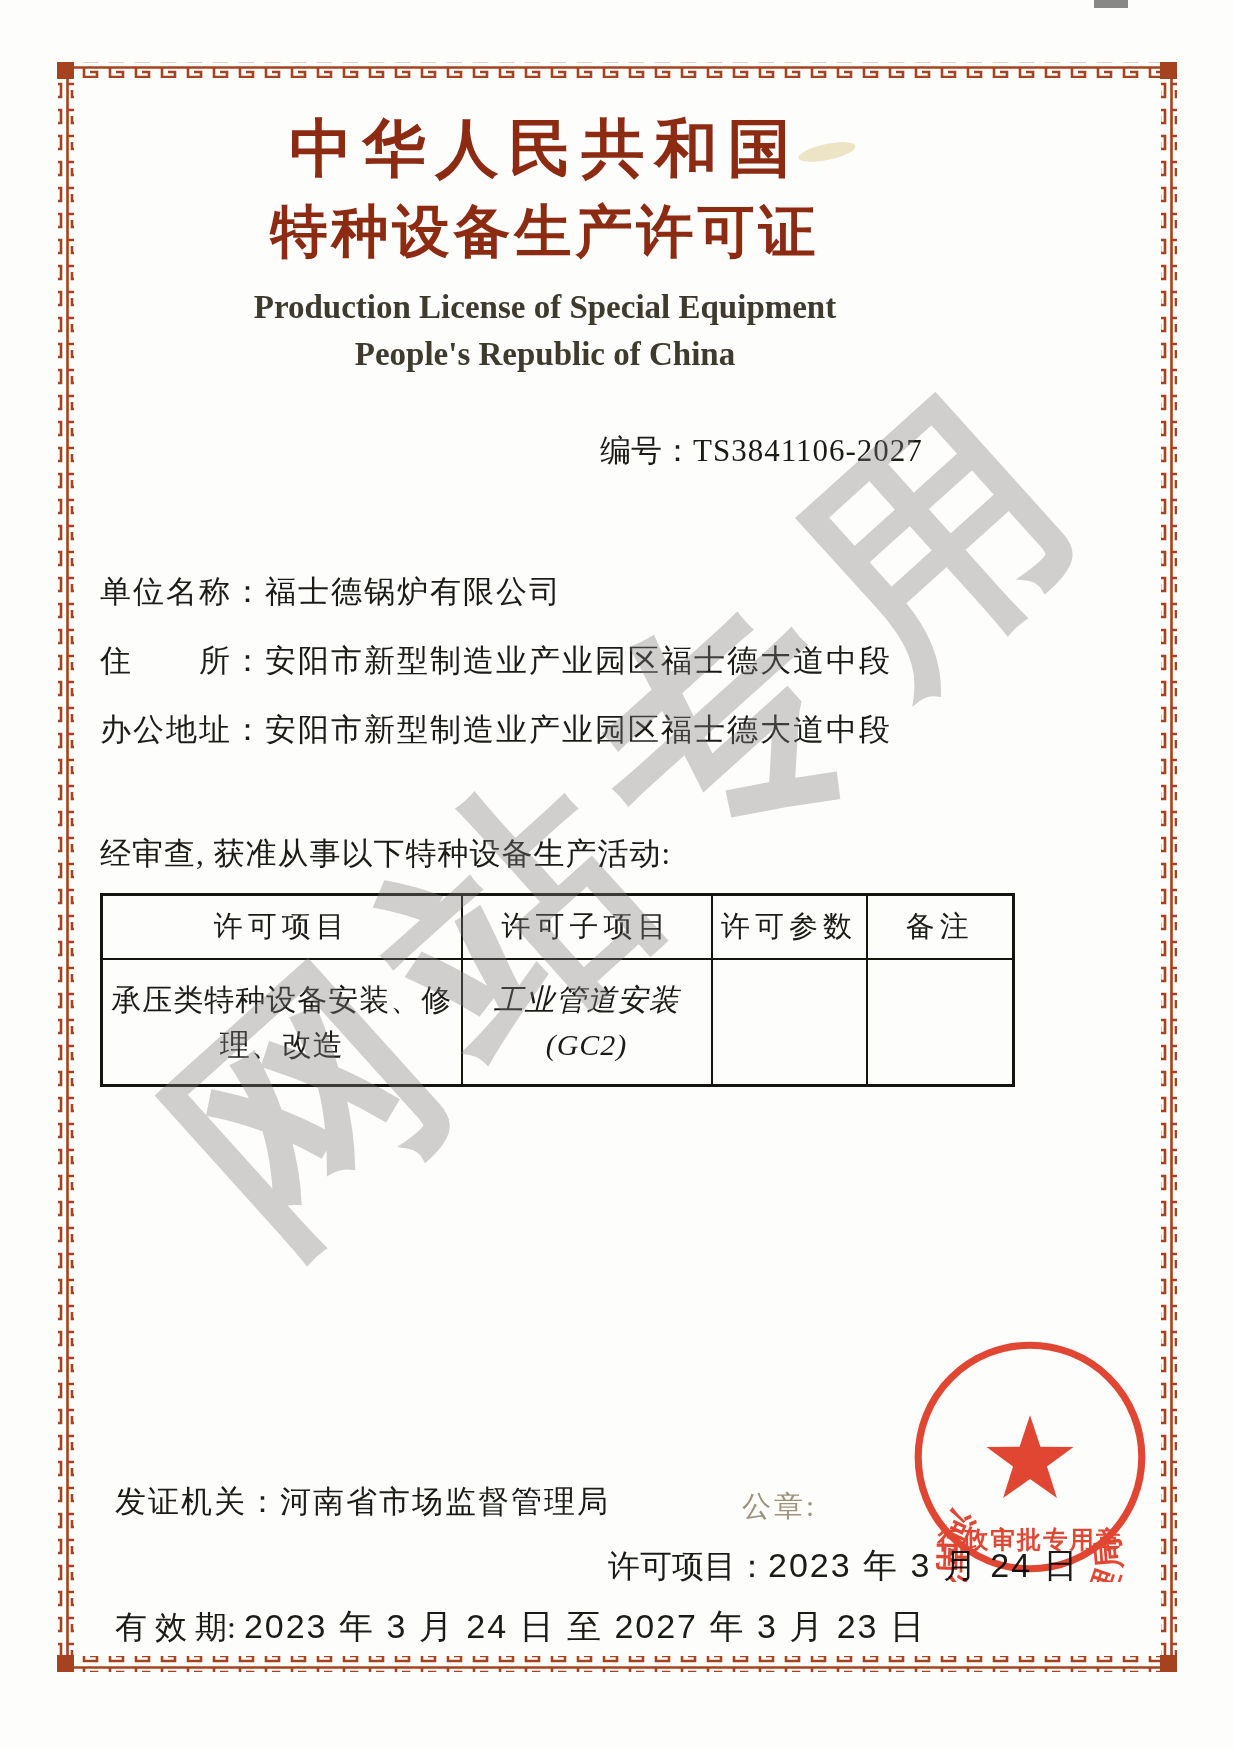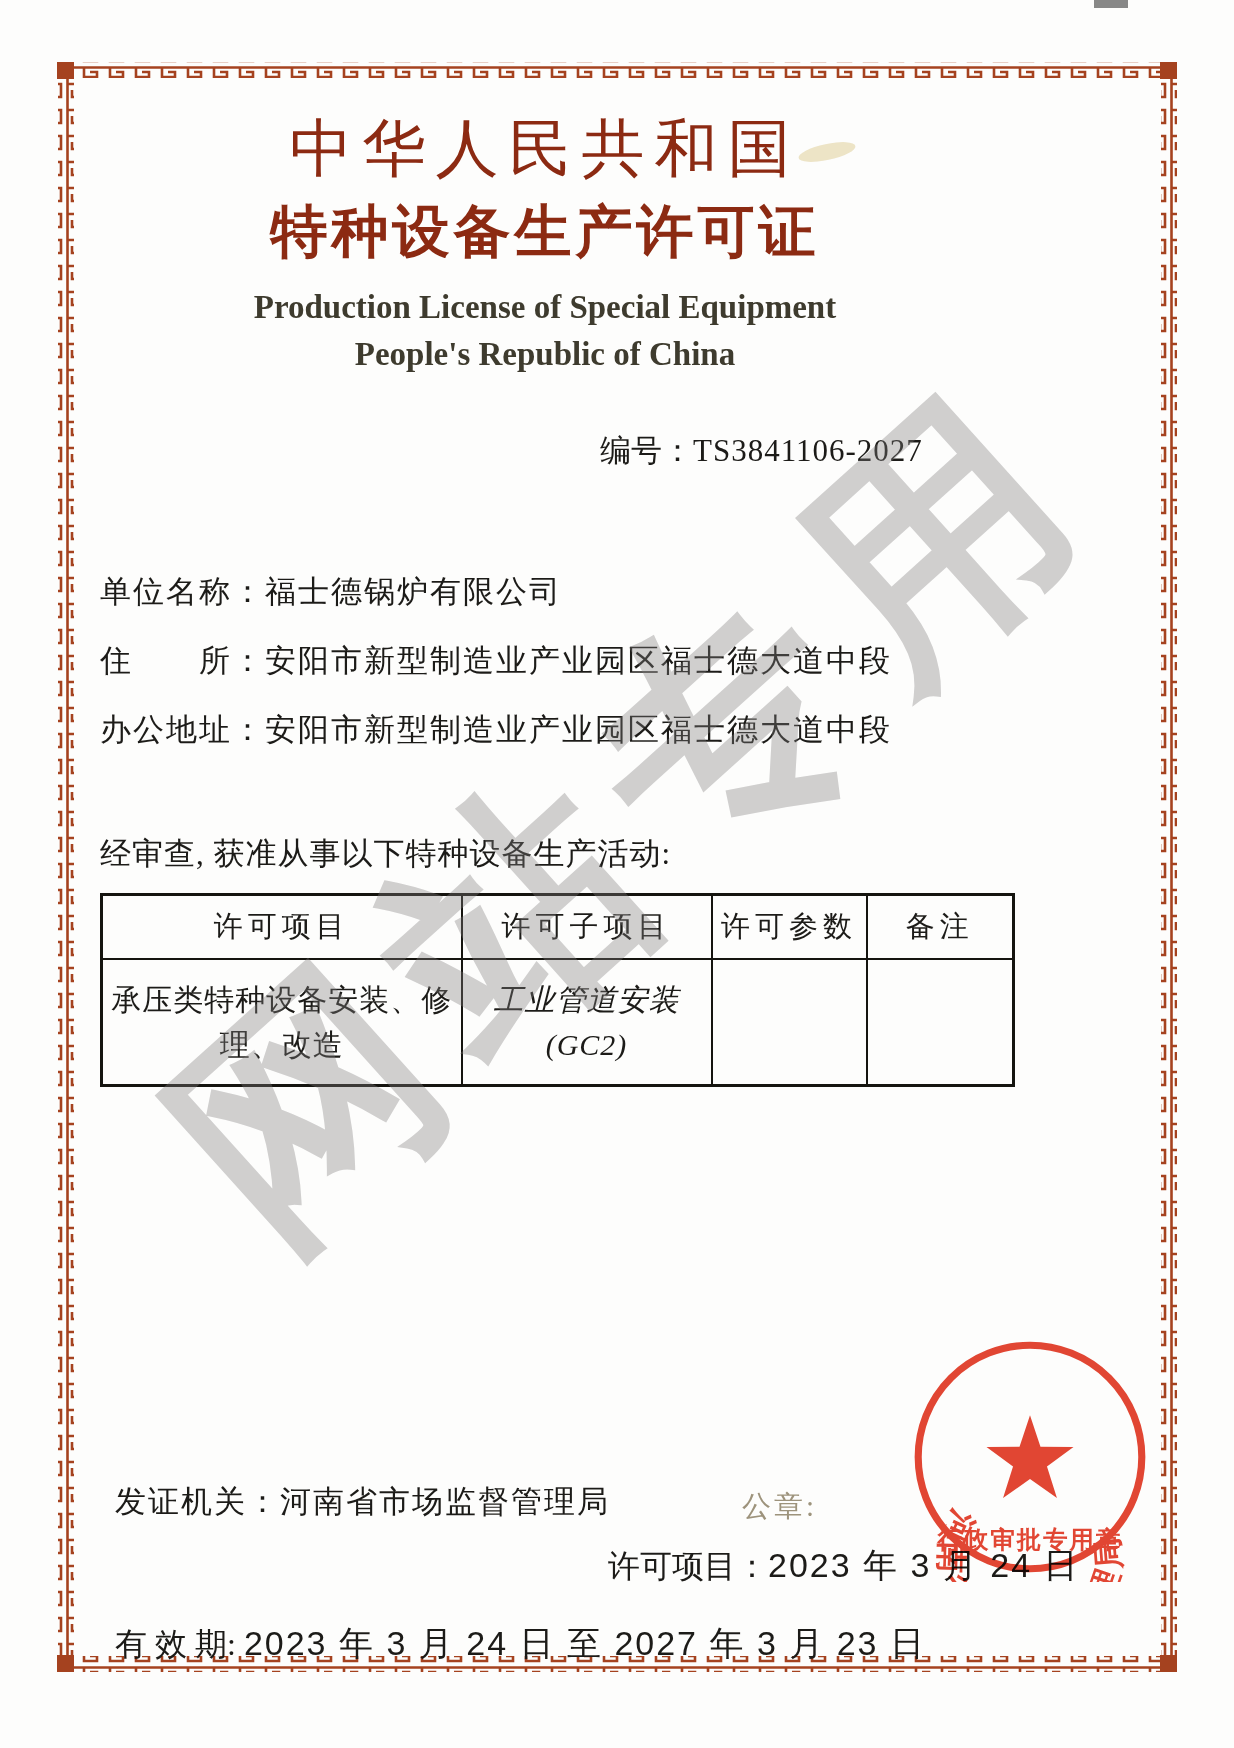--- a/index.html
+++ b/index.html
@@ -4,21 +4,21 @@
 <style>
   html,body{margin:0;padding:0;background:#e9e9e9;}
   .page{
     position:relative; width:1234px; height:1748px; margin:0 auto;
     background:#fefefdFF; background-color:#fdfdfc;
     font-family:"Liberation Serif", serif; color:#1c1b18; overflow:hidden;
   }
   .frame{position:absolute; left:0; top:0; z-index:1;}
   
   .header-block{position:absolute; left:0; top:118px; width:1090px; text-align:center; z-index:2;}
-  .title-cn1{font-size:63px; font-weight:normal; color:#8c2a12; letter-spacing:10px; line-height:1.0;}
+  .title-cn1{font-size:63px; font-weight:bold; color:#8c2a12; letter-spacing:10px; line-height:1.0;}
   .title-cn2{font-size:57px; font-weight:bold; color:#8c2a12; letter-spacing:4px; line-height:1.0; margin-top:22px;}
   .title-en{font-size:33px; font-weight:bold; color:#3e3b2e; line-height:1.3; margin-top:4px;}
   .title-en.first{margin-top:26px;}
   .license-no{position:absolute; left:600px; top:430px; font-size:31px; white-space:nowrap; z-index:2;}
   .license-no .val{font-family:"Liberation Serif",serif; letter-spacing:1px;}
   
   .field-row{position:absolute; left:100px; font-size:31px; letter-spacing:2px; white-space:nowrap; z-index:2;}
   .f1{top:571px;} .f2{top:640px;} .f3{top:709px;}
   .approval-note{position:absolute; left:100px; top:833px; font-size:31px; letter-spacing:1px; z-index:2;}
   
@@ -31,21 +31,21 @@
     border:2px solid #15140f; text-align:center; vertical-align:middle;
     font-weight:normal; padding:4px 8px;
   }
   .license-table th{height:54px; font-size:29px; letter-spacing:5px;margin-top:44px;}
   .license-table td{height:116px; font-size:30px; line-height:1.5; letter-spacing:1px;}
   .preline{white-space:pre-line;font-style:italic;}
   
   .issuer-row{position:absolute; left:115px; top:1481px; font-size:31px; letter-spacing:2px; z-index:2;}
   .seal-label{position:absolute; left:742px; top:1487px; font-size:29px; color:#8d8166; opacity:.85; letter-spacing:3px; z-index:2;}
   .issue-date-row{position:absolute; left:608px; top:1543px; font-size:32px; white-space:nowrap; z-index:2;}
-  .validity-row{position:absolute; left:115px; top:1604px; font-size:32px; white-space:nowrap; z-index:2;margin-top:17px;}
+  .validity-row{position:absolute; left:115px; top:1604px; font-size:32px; white-space:nowrap; z-index:2;}
   .date-val{font-family:"Liberation Sans", sans-serif; font-size:34px; letter-spacing:2px;}
   
   .watermark{
     position:absolute; left:70px; top:690px; width:1120px; height:250px; z-index:5;
     text-align:center; font-family:"Liberation Sans", sans-serif; font-weight:bold;
     font-size:248px; line-height:250px; letter-spacing:34px;
     color:rgba(128,126,124,0.36);
     transform:rotate(-42deg); transform-origin:50% 50%;
     pointer-events:none; white-space:nowrap;
   }

